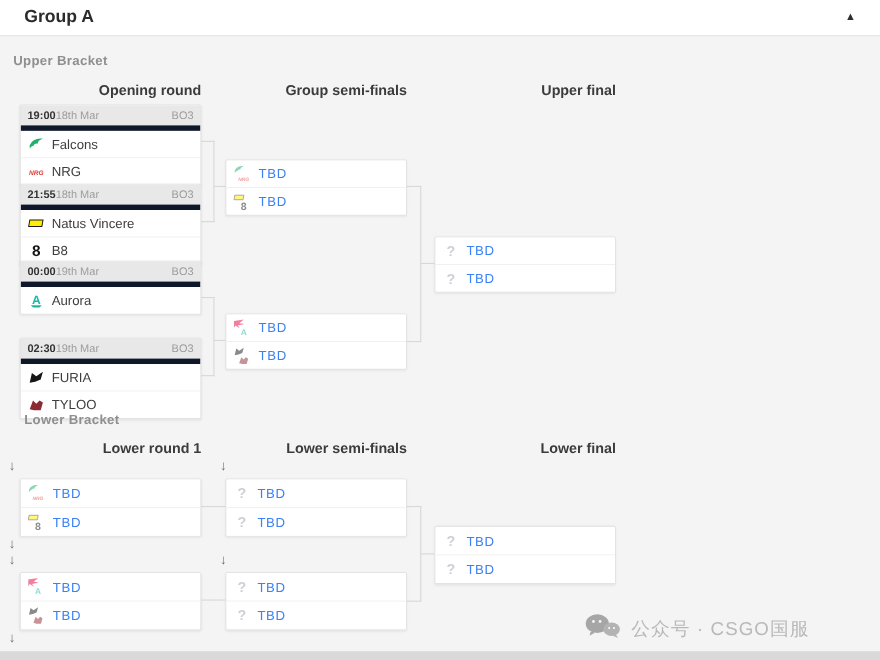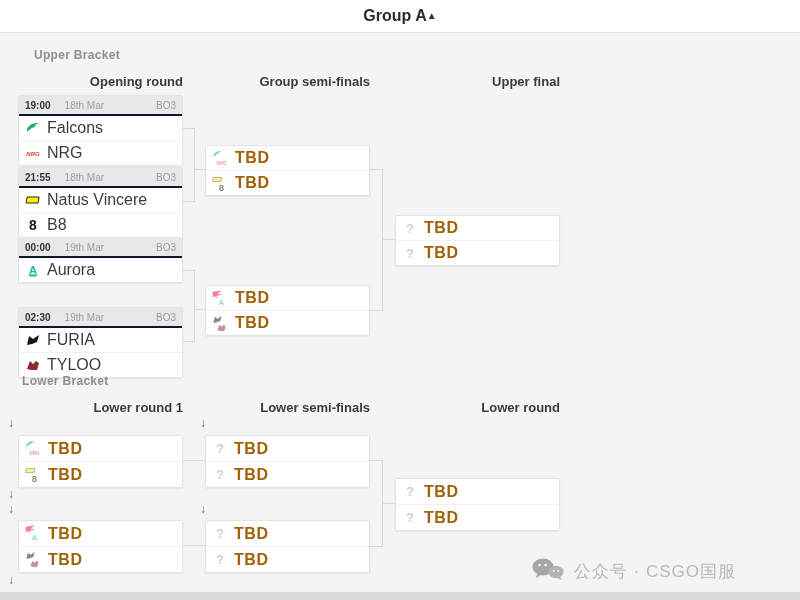--- a/index.html
+++ b/index.html
@@ -1,53 +1,53 @@
 <!DOCTYPE html>
 <html><head>
 <meta charset="utf-8">
 <style>
   html,body{margin:0;padding:0}
   .stage{position:relative;width:800px;height:600px;background:#f4f4f5;font-family:"Liberation Sans",sans-serif;overflow:hidden}
-  .appbar{position:absolute;left:0;top:0;width:800px;height:33px;background:#ffffff;border-bottom:1px solid #e1e1e1;display:flex;align-items:center;justify-content:center;padding:0 22px;box-sizing:border-box}
+  .appbar{position:absolute;left:0;top:0;width:800px;height:33px;background:#ffffff;border-bottom:1px solid #e1e1e1;display:flex;align-items:center;justify-content:space-between;padding:0 22px;box-sizing:border-box}
   .title{font-size:16px;font-weight:bold;color:#2b2b2b}
   .chev{font-size:10px;color:#2f2f2f;cursor:pointer;line-height:1}
   .seclabel{position:absolute;font-size:12px;font-weight:bold;color:#8f8f8f;letter-spacing:.3px}
   .colhead{position:absolute;width:165px;text-align:right;font-size:13px;font-weight:bold;color:#3b3b3b}
   .mcard{position:absolute;width:165px;background:#fff;border:1px solid #e3e3e3;border-radius:2px;box-shadow:0 1px 2px rgba(0,0,0,.06);box-sizing:border-box;cursor:pointer}
-  .mhead{height:18px;background:#e8e8e8;display:flex;align-items:center;gap:14px;padding:0 6px;font-size:10px;border-bottom:2px solid #0f172a}
+  .mhead{height:18px;background:#e8e8e8;display:flex;align-items:center;gap:0;padding:0 6px;font-size:10px;border-bottom:5px solid #0f172a}
   .mtime{font-weight:bold;color:#333}
   .mdate{color:#9c9c9c;flex:1}
   .mbo{color:#9c9c9c}
   .trow{height:24px;display:flex;align-items:center;gap:6px;padding:0 6px;background:#fff;border-bottom:1px solid #f0f0f0}
   .trow:last-child{border-bottom:none}
   .lb .trow{height:25px}
   .ticon{width:16px;height:16px;flex:0 0 16px;display:flex;align-items:center;justify-content:center}
   .ticon svg{width:16px;height:16px;display:block}
-  .tname{font-size:16px;color:#3d3d3d;white-space:nowrap}
-  .tbdtxt{color:#a16207;font-weight:bold;letter-spacing:.6px}
+  .tname{font-size:12px;color:#3d3d3d;white-space:nowrap}
+  .tbdtxt{color:#3b82f6;font-weight:normal;letter-spacing:.6px}
   .qicon{width:16px;flex:0 0 16px;text-align:center;color:#ccd0d5;font-weight:bold;font-size:13px}
   .ghosts{width:17px;flex:0 0 17px;display:flex;flex-direction:column;align-items:flex-start;opacity:.5}
   .ghosts .g svg{width:11px;height:11px;display:block}
   .ghosts .g2{margin-top:-3px;margin-left:4px}
   .conn{position:absolute;border:0 solid #d8d8d8;pointer-events:none}
   .darrow{position:absolute;font-size:12px;color:#6b6b6b;font-weight:bold;line-height:1}
   .watermark{position:absolute;right:64px;bottom:13px;display:flex;align-items:center;gap:9px;color:#b9b9b9;font-size:17px;letter-spacing:1px}
   .bottombar{position:absolute;left:0;bottom:0;width:800px;height:8px;background:#d9d9d9}
 </style>
 </head>
 <body>
 
 <div class="stage">
 
   <div class="appbar">
     <span class="title">Group A</span>
     <span class="chev">▲</span>
   </div>
 
-  <div class="seclabel" style="left:34px;top:48px">Upper Bracket</div>
+  <div class="seclabel" style="left:12px;top:48px">Upper Bracket</div>
   <div class="colhead" style="left:18px;top:74px">Opening round</div>
   <div class="colhead" style="left:205px;top:74px">Group semi-finals</div>
   <div class="colhead" style="left:395px;top:74px">Upper final</div>
 
   <div class="conn" style="left:183px;top:128px;width:11px;height:72px;border-top-width:1px;border-right-width:1px;border-bottom-width:1px"></div>
   <div class="conn" style="left:194px;top:169px;width:11px;height:1px;border-top-width:1px"></div>
   <div class="conn" style="left:183px;top:270px;width:11px;height:70px;border-top-width:1px;border-right-width:1px;border-bottom-width:1px"></div>
   <div class="conn" style="left:194px;top:309px;width:11px;height:1px;border-top-width:1px"></div>
   <div class="conn" style="left:370px;top:169px;width:12px;height:140px;border-top-width:1px;border-right-width:1px;border-bottom-width:1px"></div>
   <div class="conn" style="left:382px;top:239px;width:13px;height:1px;border-top-width:1px"></div>
@@ -219,21 +219,21 @@
     </div>
     <div class="trow">
       <span class="qicon">?</span>
       <span class="tname tbdtxt">TBD</span>
     </div>
   </div>
 
   <div class="seclabel" style="left:22px;top:374px">Lower Bracket</div>
   <div class="colhead" style="left:18px;top:400px">Lower round 1</div>
   <div class="colhead" style="left:205px;top:400px">Lower semi-finals</div>
-  <div class="colhead" style="left:395px;top:400px">Lower round</div>
+  <div class="colhead" style="left:395px;top:400px">Lower final</div>
 
   <div class="darrow" style="left:8px;top:417px">↓</div>
   <div class="darrow" style="left:8px;top:488px">↓</div>
   <div class="darrow" style="left:8px;top:503px">↓</div>
   <div class="darrow" style="left:8px;top:574px">↓</div>
   <div class="darrow" style="left:200px;top:417px">↓</div>
   <div class="darrow" style="left:200px;top:503px">↓</div>
 
   <div class="mcard lb" style="left:18px;top:435px">
     <div class="trow">

